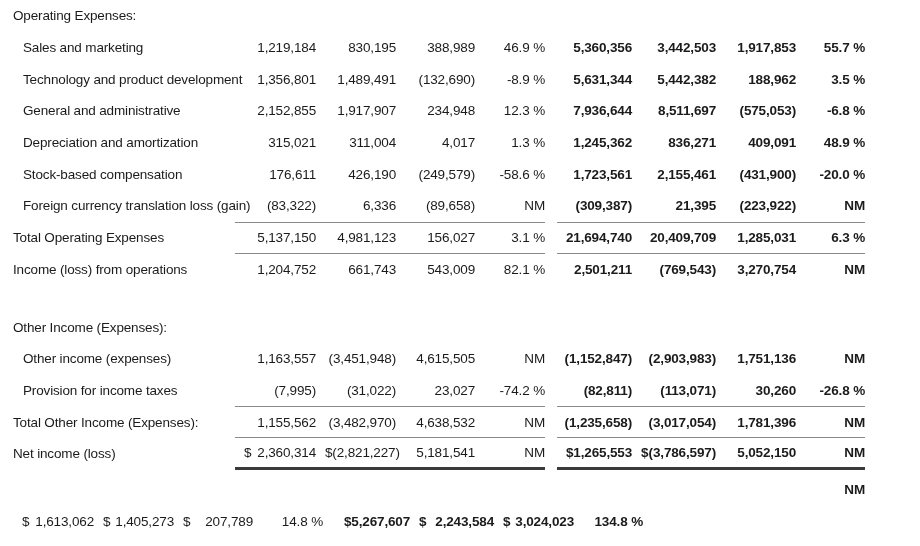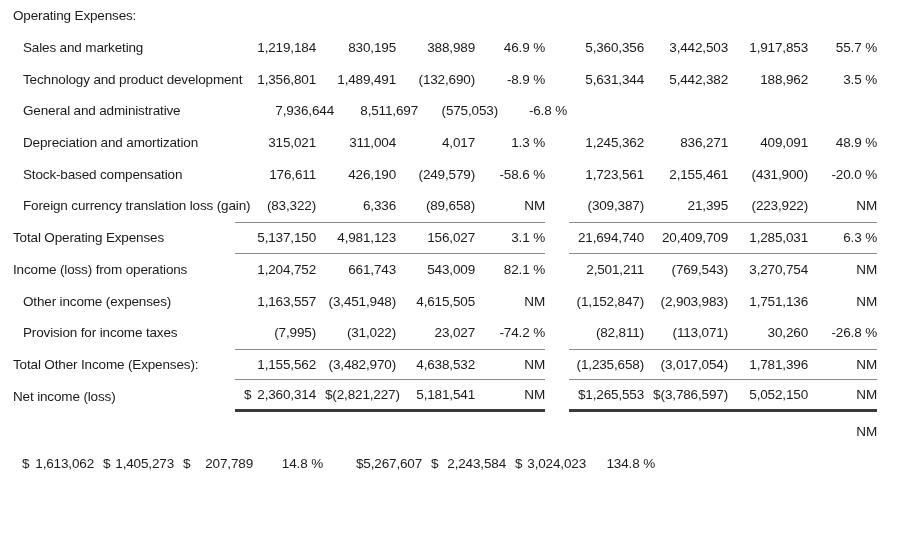--- a/index.html
+++ b/index.html
@@ -35,21 +35,21 @@
     align-items: center;
     overflow: visible;
   }
   .label.indent { padding-left: 10px; text-align: right; }
   .group {
     display: flex;
     align-items: center;
     flex: none;
   }
   .g1 { width: 310px; }
-  .g2 { width: 308px; margin-left: 24px; }
+  .g2 { width: 308px; margin-left: 12px; font-weight: bold; }
   .rule-above { border-top: 1px solid var(--rule); }
   .rule-below { border-bottom: 1px solid var(--rule); justify-content: center; }
   .thick-below { border-bottom: 3px solid var(--rule-strong); }
   .cell { text-align: right; flex: none; }
   .c0 { width: 81px; }
   .c1 { width: 80px; }
   .c2 { width: 79px; }
   .c3 { width: 70px; }
   .c4 { width: 75px; }
   .c5 { width: 84px; }
@@ -94,20 +94,26 @@
       </div>
       <div class="group g2">
         <div class="cell c4">5,631,344</div>
         <div class="cell c5">5,442,382</div>
         <div class="cell c6">188,962</div>
         <div class="cell c7">3.5 %</div>
       </div>
     </div>
     <div class="row">
       <div class="label indent">General and administrative</div>
+      <div class="group g1">
+        <div class="cell c0">2,152,855</div>
+        <div class="cell c1">1,917,907</div>
+        <div class="cell c2">234,948</div>
+        <div class="cell c3">12.3 %</div>
+      </div>
       <div class="group g2">
         <div class="cell c4">7,936,644</div>
         <div class="cell c5">8,511,697</div>
         <div class="cell c6">(575,053)</div>
         <div class="cell c7">-6.8 %</div>
       </div>
     </div>
     <div class="row">
       <div class="label indent">Depreciation and amortization</div>
       <div class="group g1">
@@ -176,20 +182,23 @@
         <div class="cell c2">543,009</div>
         <div class="cell c3">82.1 %</div>
       </div>
       <div class="group g2">
         <div class="cell c4">2,501,211</div>
         <div class="cell c5">(769,543)</div>
         <div class="cell c6">3,270,754</div>
         <div class="cell c7">NM</div>
       </div>
     </div>
+    <div class="row" style="margin-top: 26px;">
+      <div class="label">Other Income (Expenses):</div>
+    </div>
     <div class="row">
       <div class="label indent">Other income (expenses)</div>
       <div class="group g1">
         <div class="cell c0">1,163,557</div>
         <div class="cell c1">(3,451,948)</div>
         <div class="cell c2">4,615,505</div>
         <div class="cell c3">NM</div>
       </div>
       <div class="group g2">
         <div class="cell c4">(1,152,847)</div>

